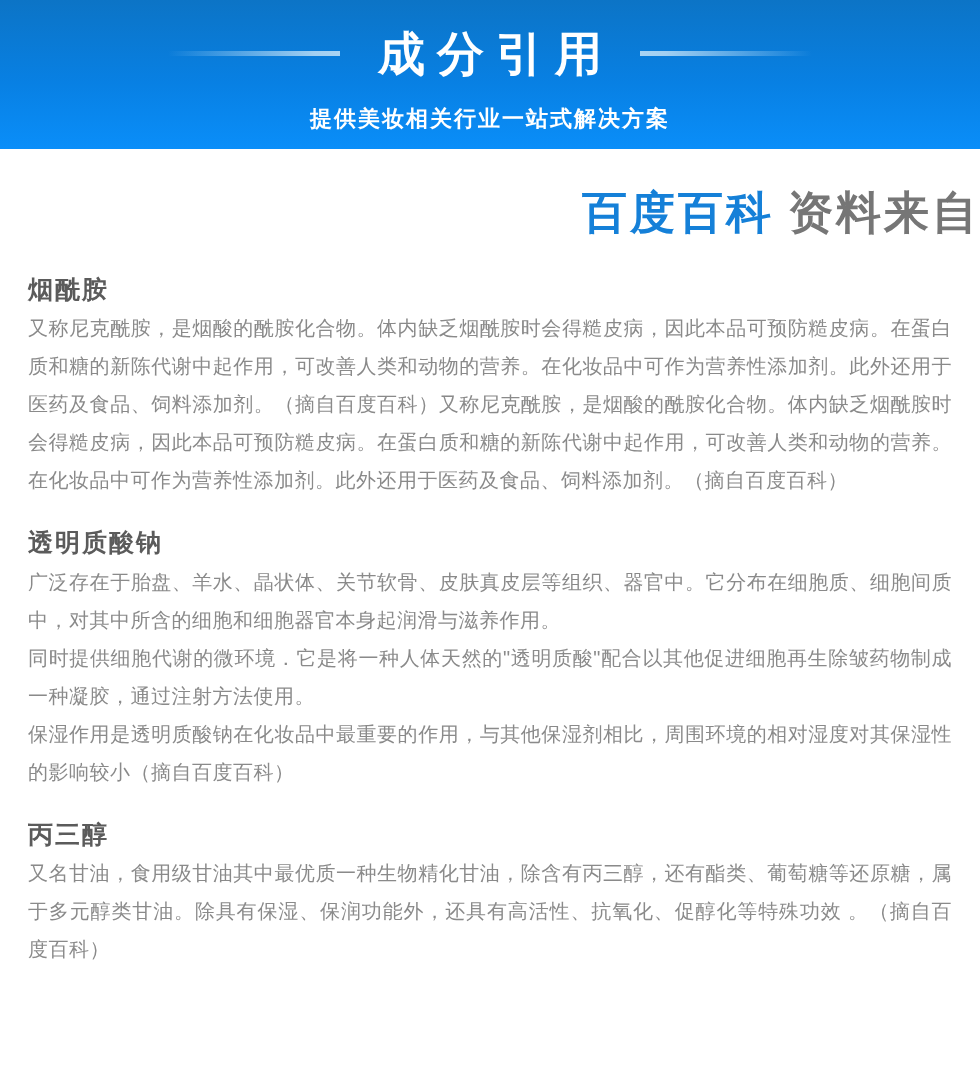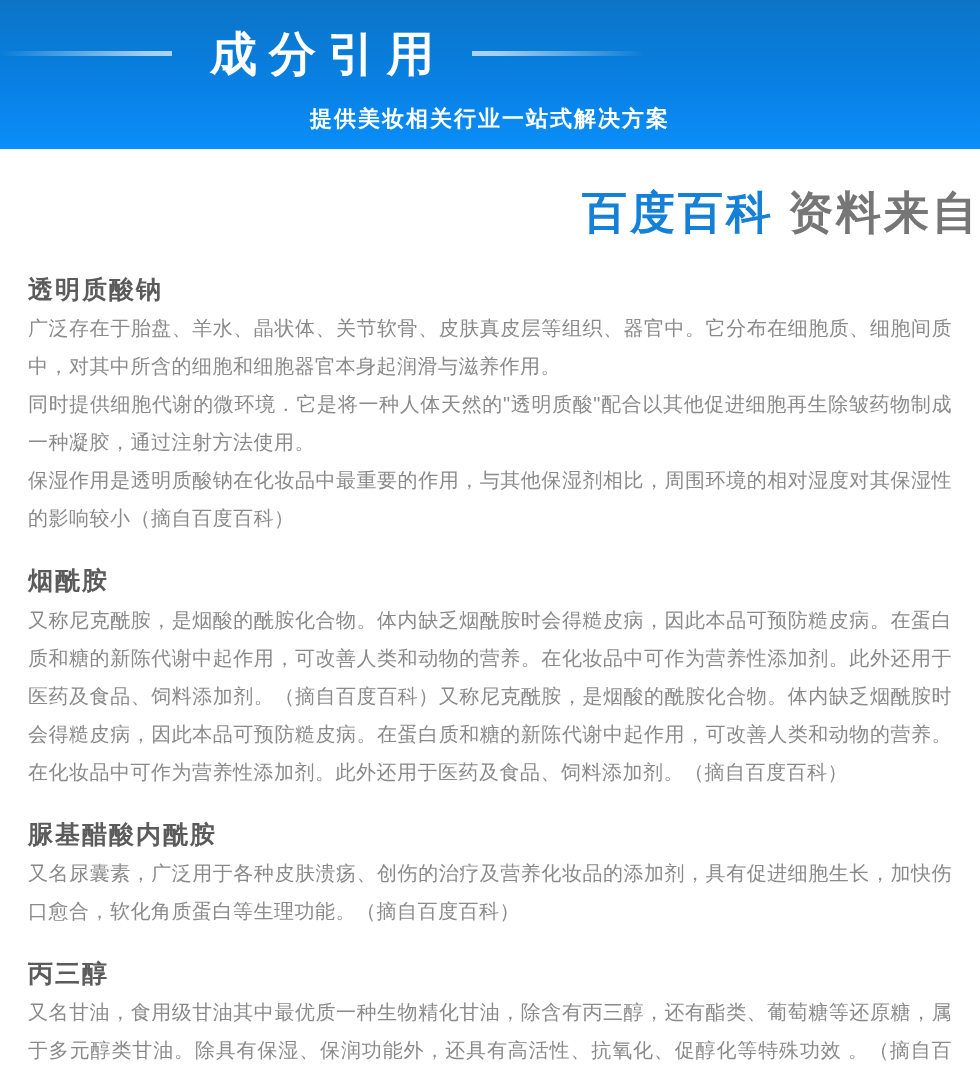--- a/index.html
+++ b/index.html
@@ -15,21 +15,21 @@
   
   .hero {
     height: 149px;
     background: linear-gradient(180deg, #0c74c6 0%, #0880e3 55%, #0a8ef9 100%);
     text-align: center;
     overflow: hidden;
   }
   .hero-title-row {
     display: flex;
     align-items: center;
-    justify-content: flex-start;
+    justify-content: center;
     padding-top: 30px;
     gap: 38px;
   }
   .hero-line {
     width: 172px;
     height: 5px;
     flex: 0 0 auto;
   }
   .hero-line.left {
     background: linear-gradient(90deg, rgba(170,212,243,0) 0%, rgba(170,212,243,0.95) 85%, #aad4f3 100%);
@@ -102,34 +102,30 @@
   <div class="hero-subtitle">提供美妆相关行业一站式解决方案</div>
 </div>
 
 <div class="page-title">
   <span class="highlight">百度百科</span><span class="rest">资料来自</span>
 </div>
 
 <div class="content">
 
   <div class="section">
+    <div class="section-heading">烟酰胺</div>
+    <div class="section-paragraph">又称尼克酰胺，是烟酸的酰胺化合物。体内缺乏烟酰胺时会得糙皮病，因此本品可预防糙皮病。在蛋白质和糖的新陈代谢中起作用，可改善人类和动物的营养。在化妆品中可作为营养性添加剂。此外还用于医药及食品、饲料添加剂。（摘自百度百科）又称尼克酰胺，是烟酸的酰胺化合物。体内缺乏烟酰胺时会得糙皮病，因此本品可预防糙皮病。在蛋白质和糖的新陈代谢中起作用，可改善人类和动物的营养。在化妆品中可作为营养性添加剂。此外还用于医药及食品、饲料添加剂。（摘自百度百科）</div>
+  </div>
+
+  <div class="section">
     <div class="section-heading">透明质酸钠</div>
     <div class="section-paragraph">广泛存在于胎盘、羊水、晶状体、关节软骨、皮肤真皮层等组织、器官中。它分布在细胞质、细胞间质中，对其中所含的细胞和细胞器官本身起润滑与滋养作用。</div>
     <div class="section-paragraph">同时提供细胞代谢的微环境．它是将一种人体天然的"透明质酸"配合以其他促进细胞再生除皱药物制成一种凝胶，通过注射方法使用。</div>
     <div class="section-paragraph">保湿作用是透明质酸钠在化妆品中最重要的作用，与其他保湿剂相比，周围环境的相对湿度对其保湿性的影响较小（摘自百度百科）</div>
   </div>
 
-  <div class="section">
-    <div class="section-heading">烟酰胺</div>
-    <div class="section-paragraph">又称尼克酰胺，是烟酸的酰胺化合物。体内缺乏烟酰胺时会得糙皮病，因此本品可预防糙皮病。在蛋白质和糖的新陈代谢中起作用，可改善人类和动物的营养。在化妆品中可作为营养性添加剂。此外还用于医药及食品、饲料添加剂。（摘自百度百科）又称尼克酰胺，是烟酸的酰胺化合物。体内缺乏烟酰胺时会得糙皮病，因此本品可预防糙皮病。在蛋白质和糖的新陈代谢中起作用，可改善人类和动物的营养。在化妆品中可作为营养性添加剂。此外还用于医药及食品、饲料添加剂。（摘自百度百科）</div>
-  </div>
-
-  <div class="section">
-    <div class="section-heading">脲基醋酸内酰胺</div>
-    <div class="section-paragraph">又名尿囊素，广泛用于各种皮肤溃疡、创伤的治疗及营养化妆品的添加剂，具有促进细胞生长，加快伤口愈合，软化角质蛋白等生理功能。（摘自百度百科）</div>
-  </div>
 
   <div class="section">
     <div class="section-heading">丙三醇</div>
     <div class="section-paragraph">又名甘油，食用级甘油其中最优质一种生物精化甘油，除含有丙三醇，还有酯类、葡萄糖等还原糖，属于多元醇类甘油。除具有保湿、保润功能外，还具有高活性、抗氧化、促醇化等特殊功效 。（摘自百度百科）</div>
   </div>
 
 </div>
 
 </body></html>

